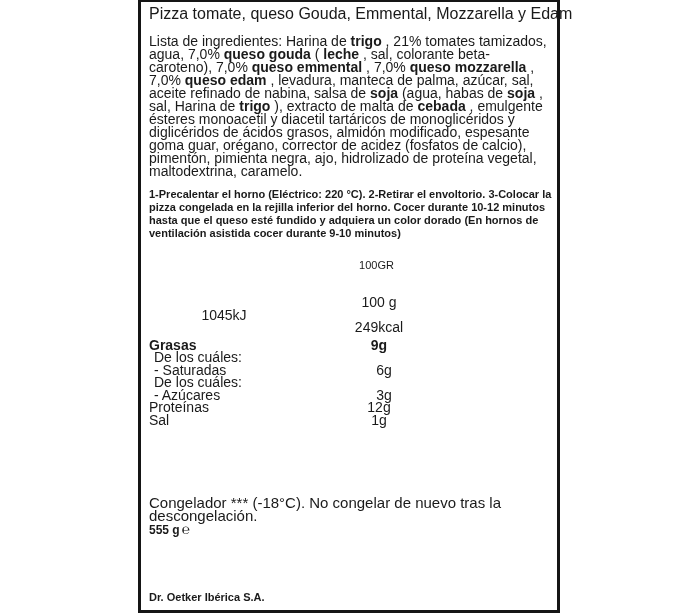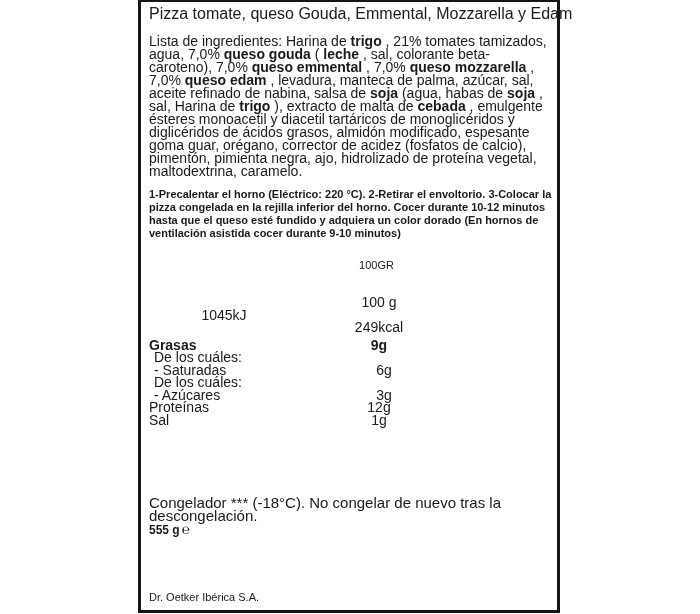--- a/index.html
+++ b/index.html
@@ -92,21 +92,21 @@
     font-size: 14px;
     margin-left: 2px;
   }
   .manufacturer {
     margin-top: 26px;
     font-size: 11px;
     line-height: 13.5px;
     white-space: pre-wrap;
   }
   .mfr-name {
-    font-weight: normal;
+    font-weight: bold;
   }
 </style>
 </head>
 <body>
 
 <div class="label-box">
 
   <h1 class="title">Pizza tomate, queso Gouda, Emmental, Mozzarella y Edam</h1>
 
   <p class="ingredients">Lista de ingredientes: Harina de <b>trigo</b> , 21% tomates tamizados, agua, 7,0% <b>queso gouda</b> ( <b>leche</b> , sal, colorante beta-caroteno), 7,0% <b>queso emmental</b> , 7,0% <b>queso mozzarella</b> , 7,0% <b>queso edam</b> , levadura, manteca de palma, azúcar, sal, aceite refinado de nabina, salsa de <b>soja</b> (agua, habas de <b>soja</b> , sal, Harina de <b>trigo</b> ), extracto de malta de <b>cebada</b> , emulgente ésteres monoacetil y diacetil tartáricos de monoglicéridos y diglicéridos de ácidos grasos, almidón modificado, espesante goma guar, orégano, corrector de acidez (fosfatos de calcio), pimentón, pimienta negra, ajo, hidrolizado de proteína vegetal, maltodextrina, caramelo.</p>

